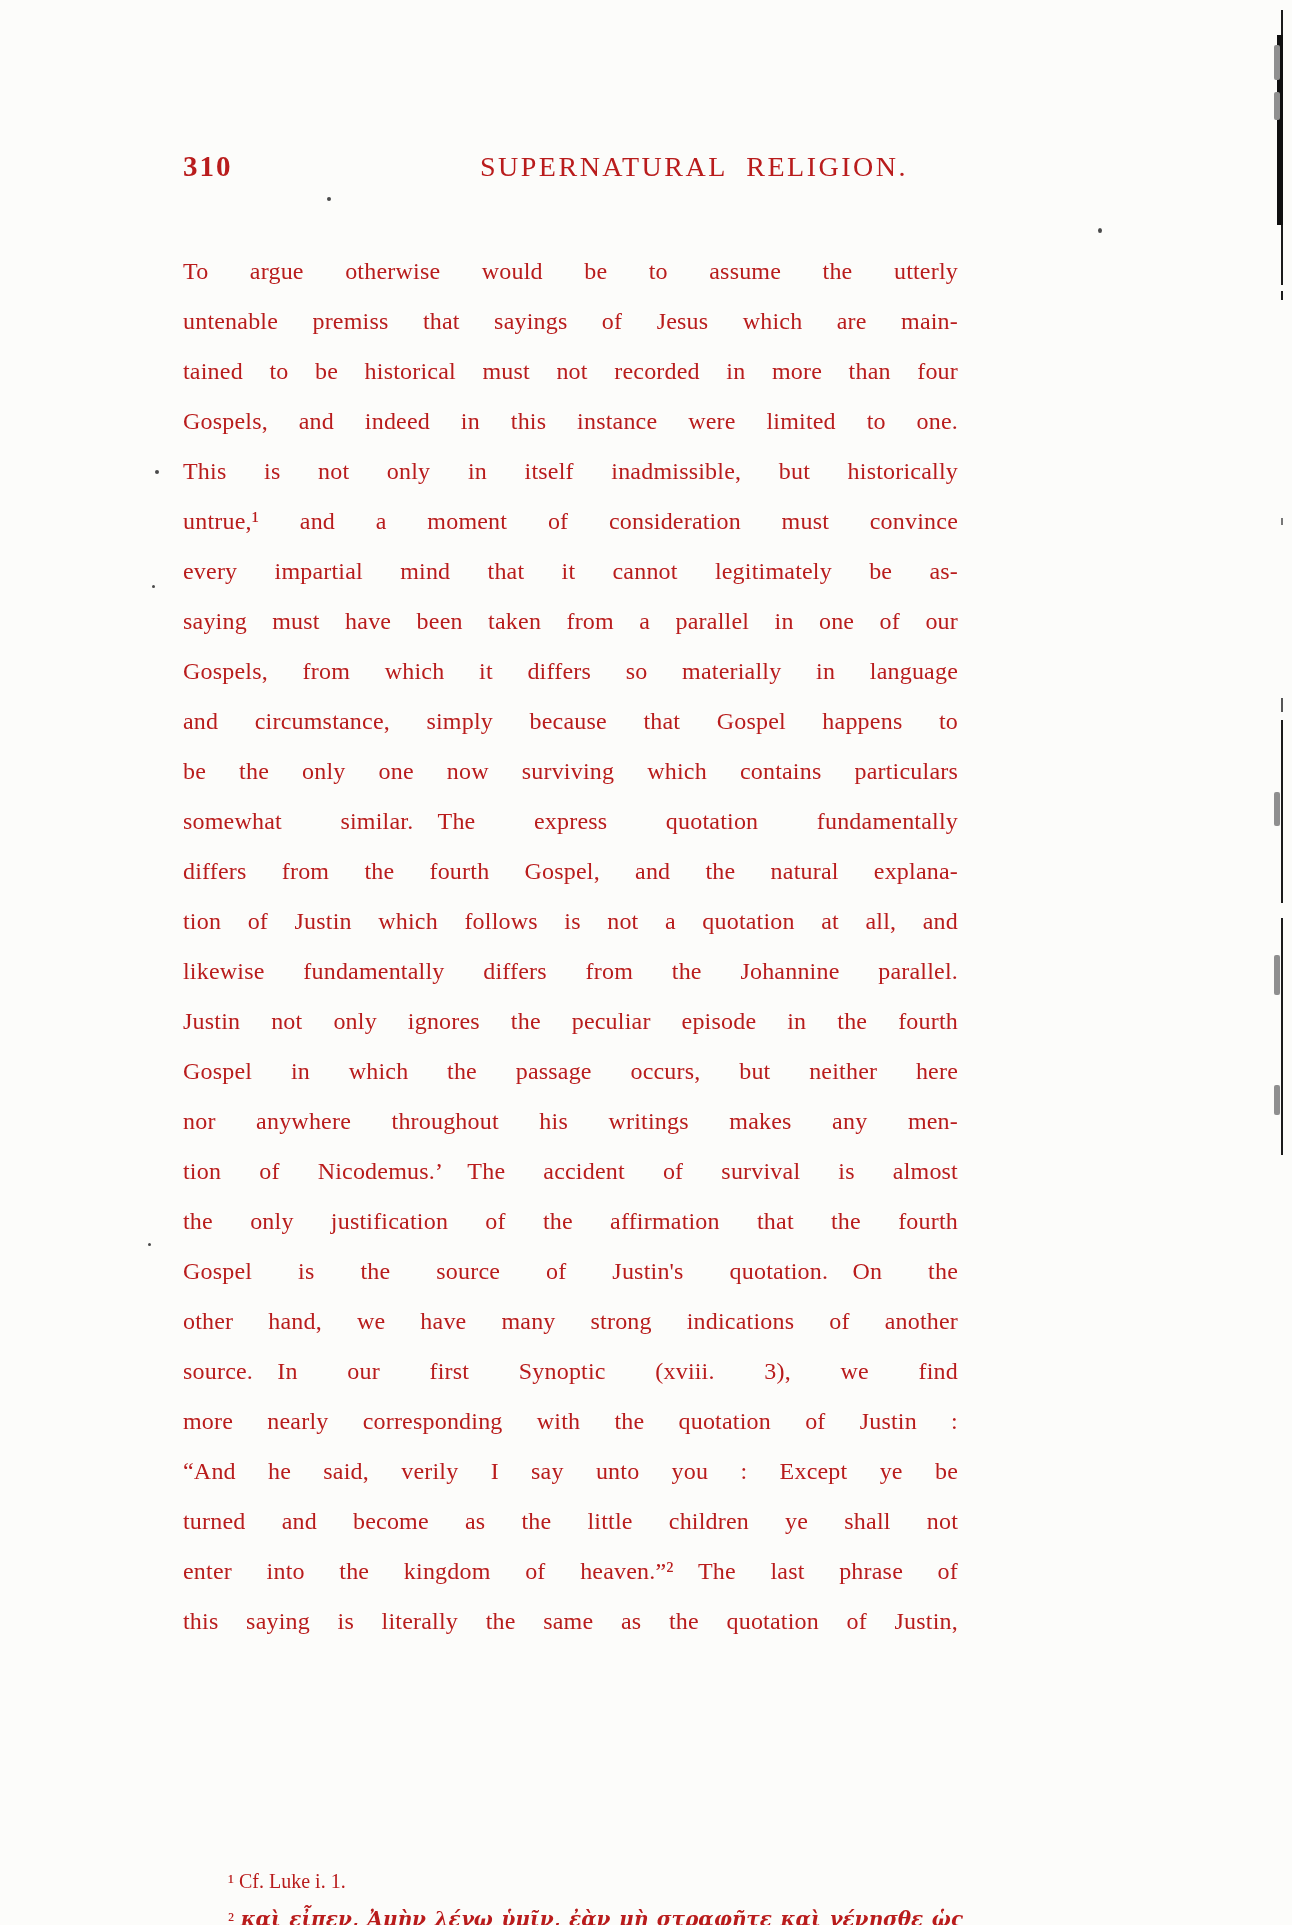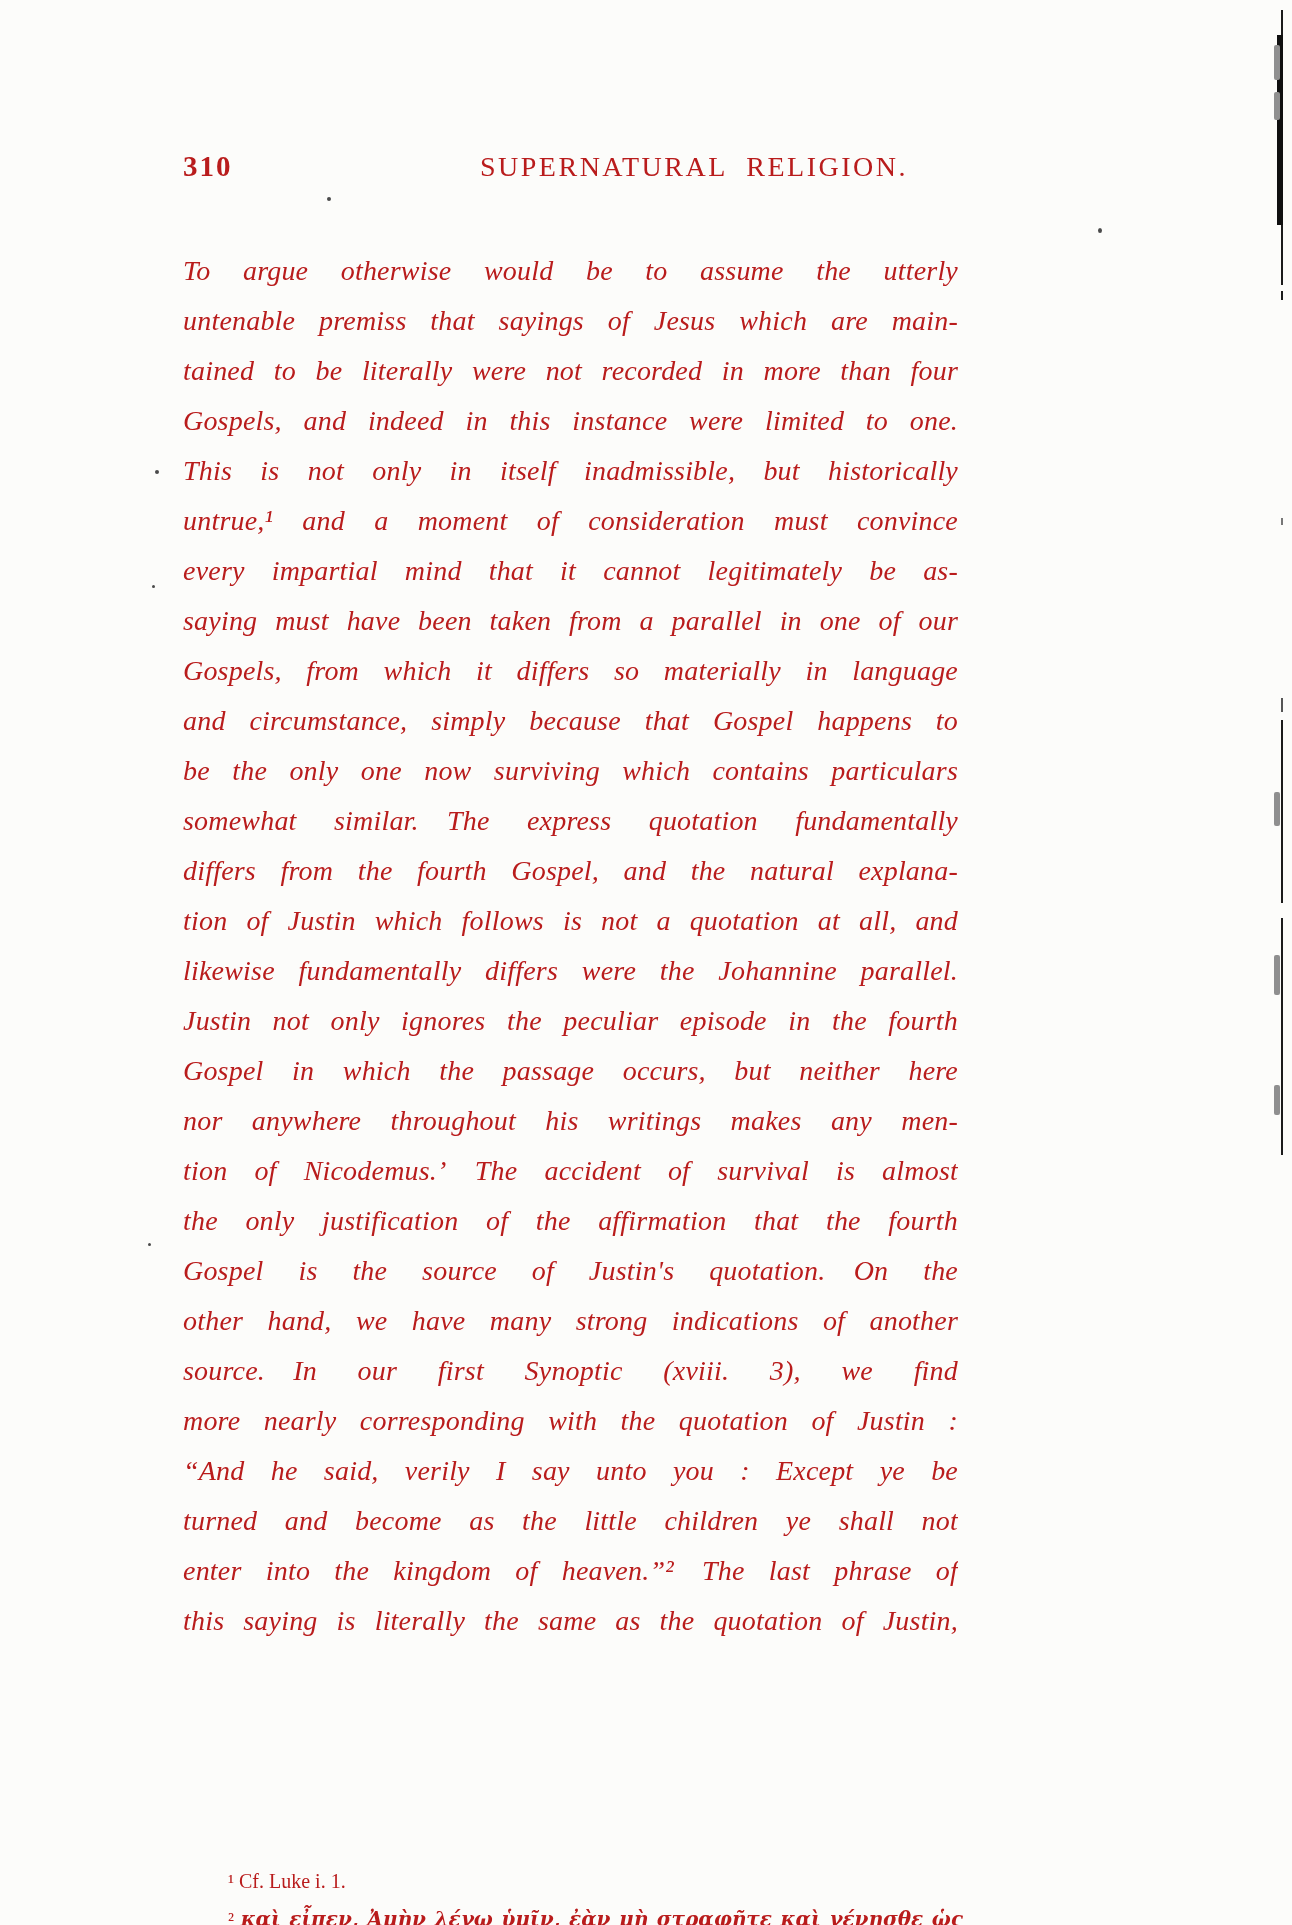--- a/index.html
+++ b/index.html
@@ -18,24 +18,23 @@
   }
   .runhead{
     position:absolute;left:480px;top:151px;
     font-size:28px;letter-spacing:2.5px;word-spacing:10px;font-weight:400;
   }
   
   .bodytext{
     position:absolute;left:183px;top:246px;width:775px;
   }
   .line{
-    font-size:28px;line-height:50px;height:50px;overflow:hidden;
+    font-size:24px;line-height:50px;height:50px;overflow:hidden;
     text-align:justify;text-align-last:justify;
     letter-spacing:0.2px;
-    font-style:italic;
   }
   
   .footnotes{
     position:absolute;left:183px;top:1862px;width:780px;
   }
   .fn{
     font-size:20px;line-height:38px;height:38px;overflow:hidden;
   }
   .fn-indent{text-indent:45px;}
   .fn-justify{text-align:justify;text-align-last:justify;}
@@ -57,33 +56,33 @@
 <body>
 
 <div class="page">
 
   <span class="pagenum">310</span>
   <span class="runhead">SUPERNATURAL RELIGION.</span>
 
   <main class="bodytext">
     <div class="line">To argue otherwise would be to assume the utterly</div>
     <div class="line">untenable premiss that sayings of Jesus which are main-</div>
-    <div class="line">tained to be literally were not recorded in more than four</div>
+    <div class="line">tained to be historical must not recorded in more than four</div>
     <div class="line">Gospels, and indeed in this instance were limited to one.</div>
     <div class="line">This is not only in itself inadmissible, but historically</div>
     <div class="line">untrue,¹ and a moment of consideration must convince</div>
     <div class="line">every impartial mind that it cannot legitimately be as-</div>
     <div class="line">saying must have been taken from a parallel in one of our</div>
     <div class="line">Gospels, from which it differs so materially in language</div>
     <div class="line">and circumstance, simply because that Gospel happens to</div>
     <div class="line">be the only one now surviving which contains particulars</div>
     <div class="line">somewhat similar. The express quotation fundamentally</div>
     <div class="line">differs from the fourth Gospel, and the natural explana-</div>
     <div class="line">tion of Justin which follows is not a quotation at all, and</div>
-    <div class="line">likewise fundamentally differs were the Johannine parallel.</div>
+    <div class="line">likewise fundamentally differs from the Johannine parallel.</div>
     <div class="line">Justin not only ignores the peculiar episode in the fourth</div>
     <div class="line">Gospel in which the passage occurs, but neither here</div>
     <div class="line">nor anywhere throughout his writings makes any men-</div>
     <div class="line">tion of Nicodemus.’ The accident of survival is almost</div>
     <div class="line">the only justification of the affirmation that the fourth</div>
     <div class="line">Gospel is the source of Justin's quotation. On the</div>
     <div class="line">other hand, we have many strong indications of another</div>
     <div class="line">source. In our first Synoptic (xviii. 3), we find</div>
     <div class="line">more nearly corresponding with the quotation of Justin :</div>
     <div class="line">“And he said, verily I say unto you : Except ye be</div>

